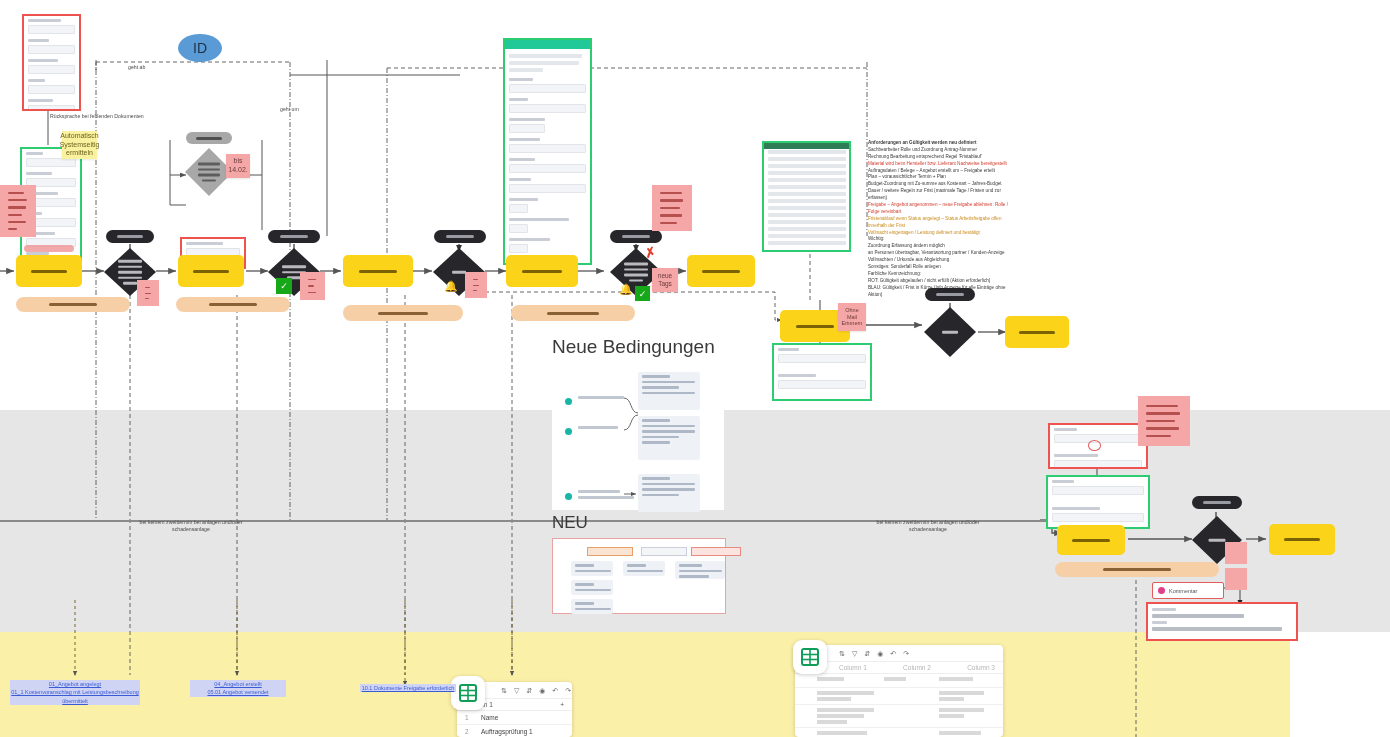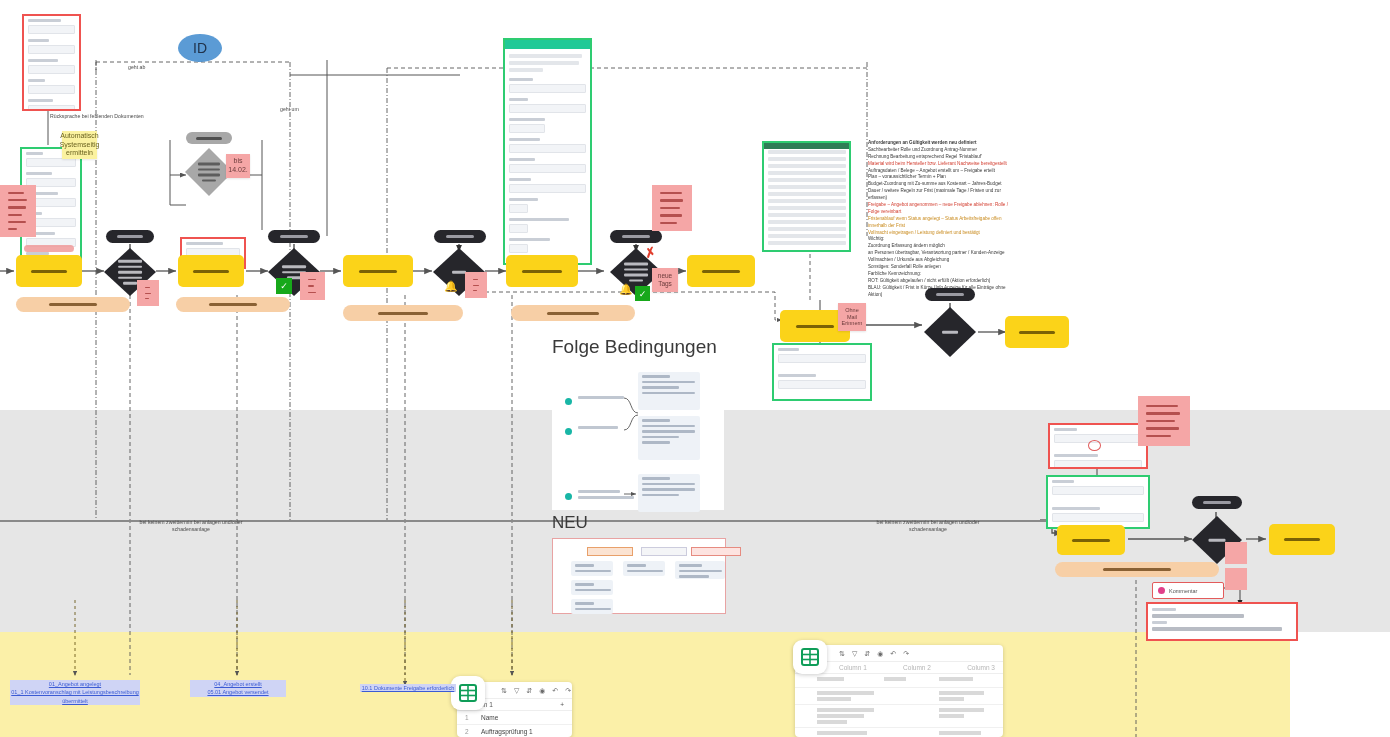--- a/index.html
+++ b/index.html
@@ -538,21 +538,21 @@
   <div class="diamond single" style="left:924px;top:307px;width:52px;height:50px;">
     <div class="inner">
         <i></i>
       </div>
   </div>
   <div class="proc" style="left:1005px;top:316px;width:64px;height:32px;">
       <div class="bar"></div>
     </div>
 
   <div class="h-big" style="left:552px;top:336px;">
-    <span>Folge Bedingungen</span>
+    <span>Neue Bedingungen</span>
   </div>
   <div class="panel" style="left:552px;top:362px;width:172px;height:148px;">
 
     <div class="dotnode" style="left:13px;top:36px;"></div>
     <div class="dotnode" style="left:13px;top:66px;"></div>
     <div class="dotnode" style="left:13px;top:131px;"></div>
     <div class="abs" style="left:26px;top:34px;width:46px;height:3px;background:#c0c7d1;border-radius:1px"></div>
     <div class="abs" style="left:26px;top:64px;width:40px;height:3px;background:#c0c7d1;border-radius:1px"></div>
     <div class="abs" style="left:26px;top:128px;width:42px;height:3px;background:#c0c7d1;border-radius:1px"></div>
     <div class="abs" style="left:26px;top:134px;width:56px;height:3px;background:#c0c7d1;border-radius:1px"></div>

